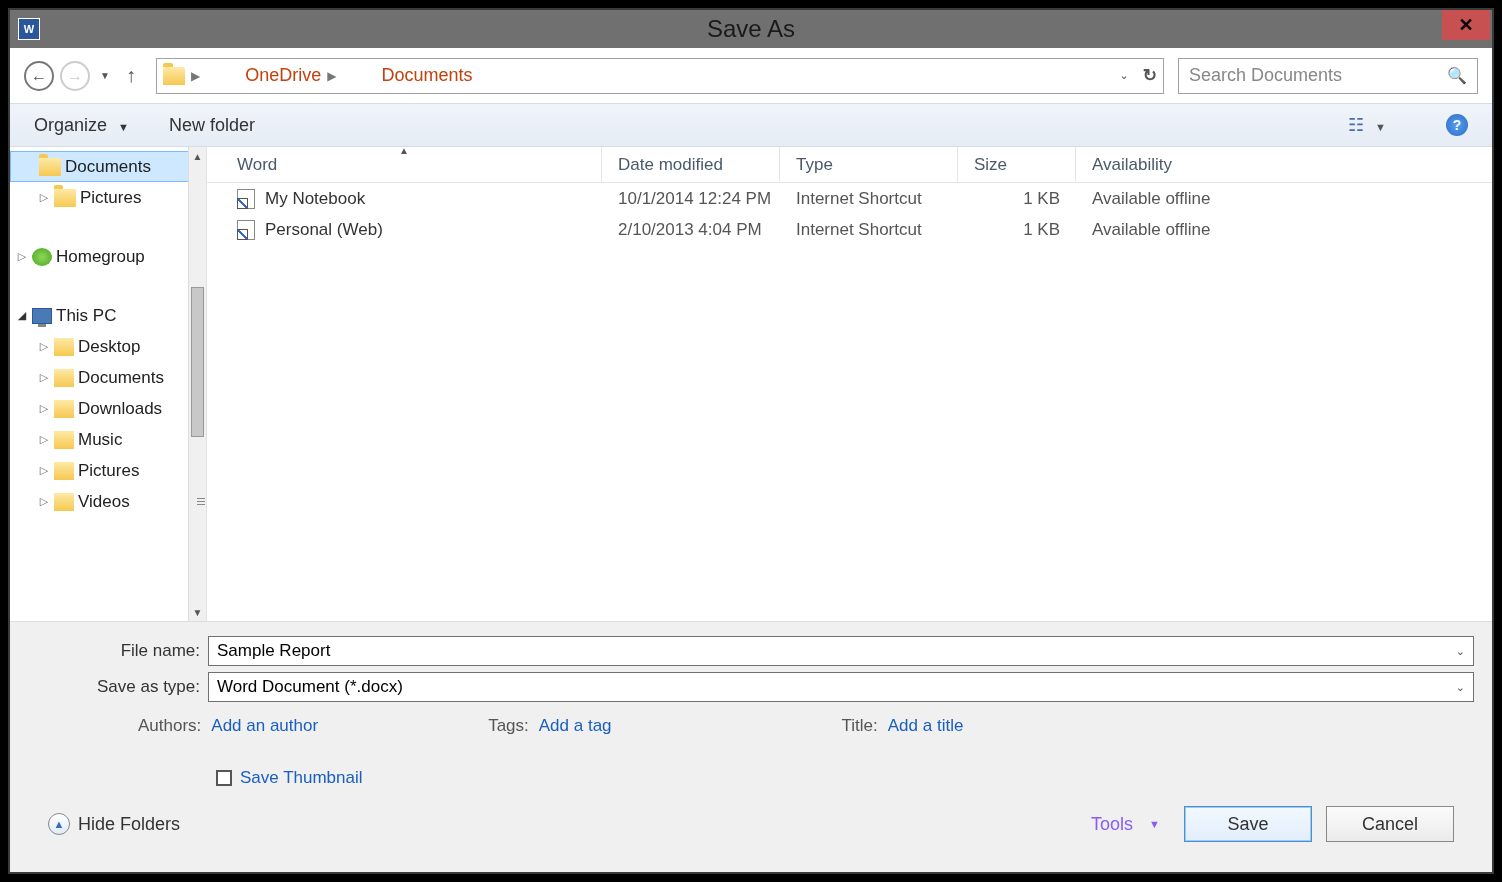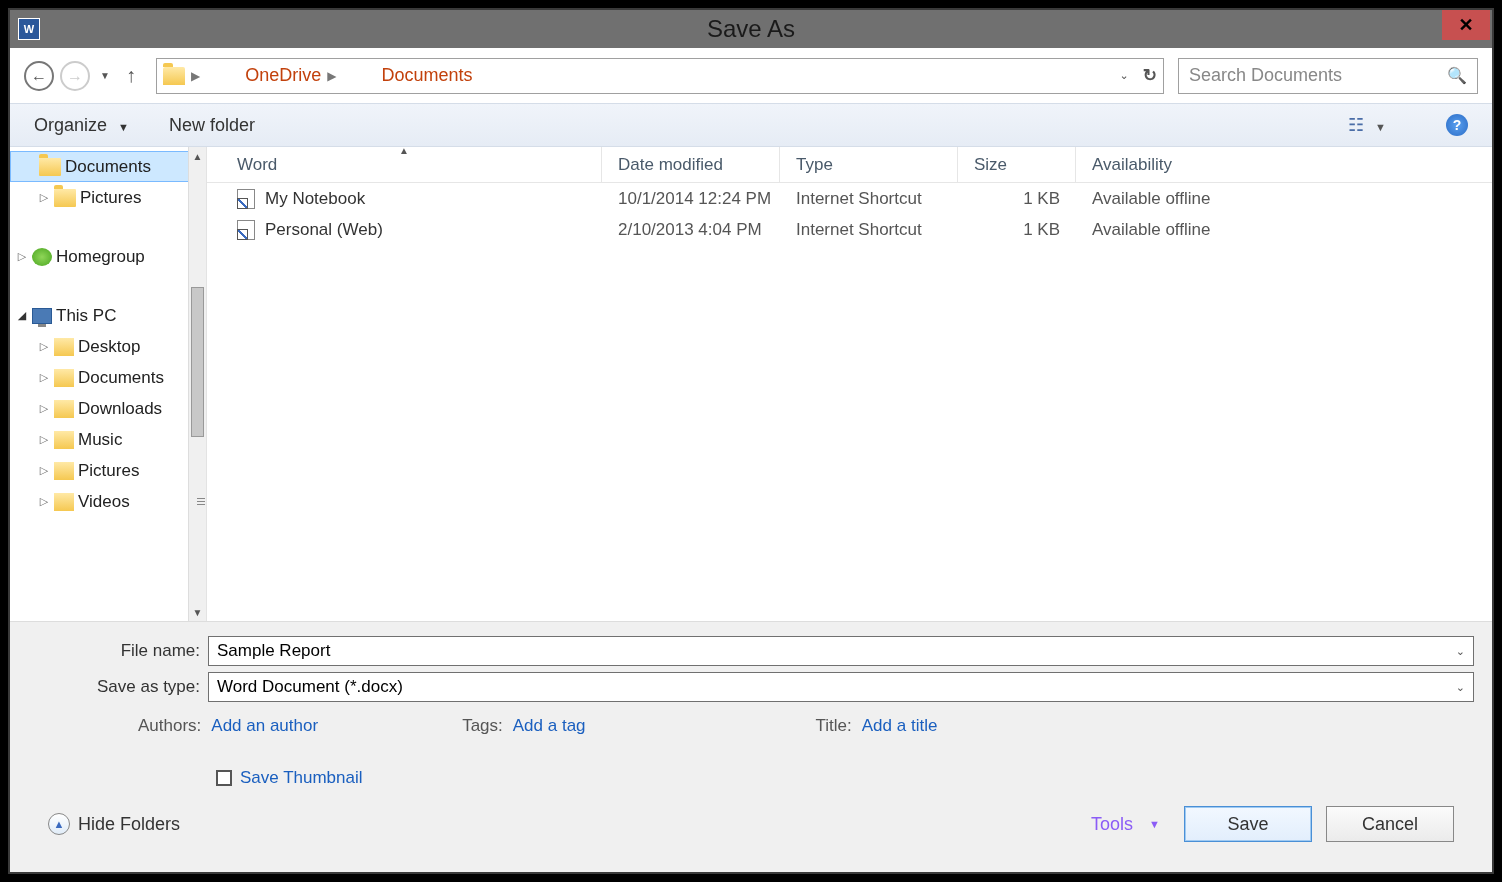--- a/index.html
+++ b/index.html
@@ -573,21 +573,21 @@
       <div class="form-input">
         <span>Word Document (*.docx)</span>
         <span class="dd-arrow">⌄</span>
       </div>
     </div>
     <div class="meta-row">
       <div class="meta-item">
         <span class="meta-label">Authors:</span>
         <span class="meta-link">Add an author</span>
       </div>
-      <div class="meta-item" style="margin-left:64px">
+      <div class="meta-item" style="margin-left:90px">
         <span class="meta-label">Tags:</span>
         <span class="meta-link">Add a tag</span>
       </div>
       <div class="meta-item" style="margin-left:150px">
         <span class="meta-label">Title:</span>
         <span class="meta-link">Add a title</span>
       </div>
     </div>
     <div class="thumb-row">
       <div class="checkbox"></div>

